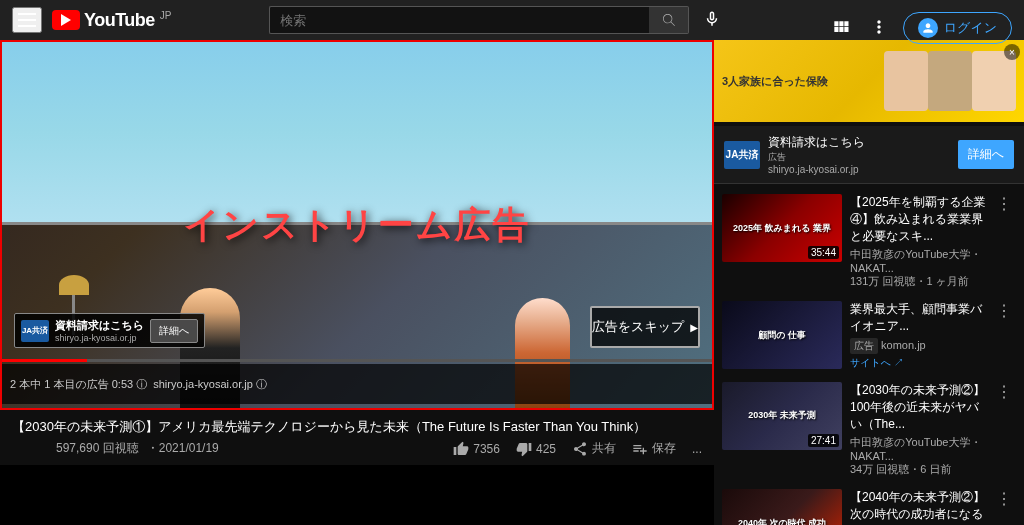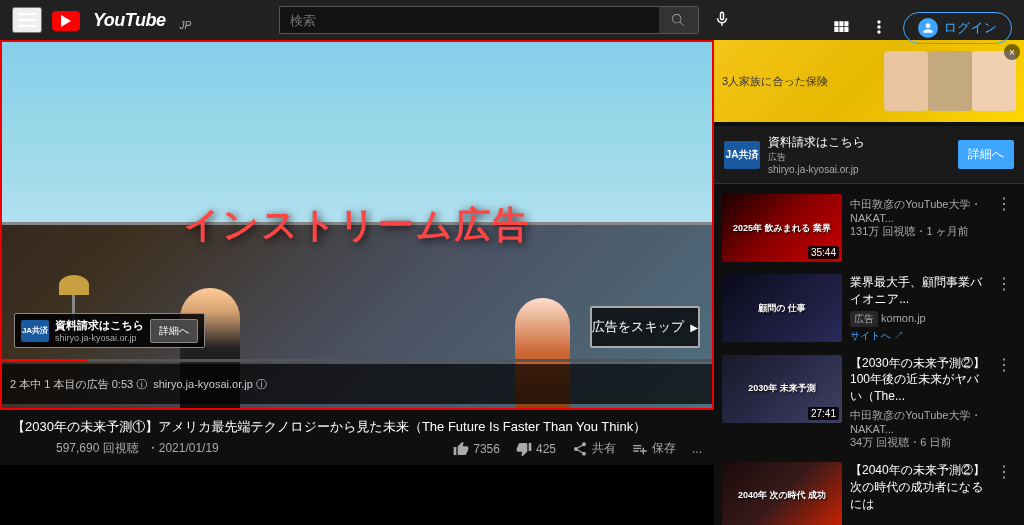--- a/index.html
+++ b/index.html
@@ -12,21 +12,21 @@
       display: flex;
       align-items: center;
       padding: 0 12px;
       gap: 8px;
       position: relative;
       z-index: 10;
     }
     .header-left { display: flex; align-items: center; gap: 10px; }
     .hamburger { display: flex; flex-direction: column; gap: 4px; cursor: pointer; padding: 4px; }
     .hamburger span { display: block; width: 18px; height: 2px; background: #fff; }
-    .logo-area { display: flex; align-items: flex-end; gap: 13px; font-style: italic; }
+    .logo-area { display: flex; align-items: flex-start; gap: 4px; }
     .yt-logo-icon { width: 28px; height: 20px; background: #ff0000; border-radius: 4px; display: flex; align-items: center; justify-content: center; }
     .yt-logo-icon::after { content: ''; border-left: 10px solid #fff; border-top: 6px solid transparent; border-bottom: 6px solid transparent; }
     .logo-text { color: #fff; font-size: 18px; font-weight: 700; letter-spacing: -0.5px; }
     .logo-jp { color: #aaa; font-size: 10px; vertical-align: super; margin-left: 1px; }
     .search-area { flex: 1; display: flex; align-items: center; justify-content: center; }
     .search-box { display: flex; align-items: center; width: 460px; justify-content: space-between; }
     .search-input { flex: 1; background: #121212; border: 1px solid #555; border-right: none; border-radius: 2px 0 0 2px; height: 28px; padding: 0 10px; color: #ccc; font-size: 13px; outline: none; }
     .search-btn { background: #333; border: 1px solid #555; border-left: none; border-radius: 0 2px 2px 0; height: 28px; width: 40px; display: flex; align-items: center; justify-content: center; cursor: pointer; }
     .search-btn svg { width: 16px; height: 16px; fill: #aaa; }
     .mic-btn { background: transparent; border: none; cursor: pointer; padding: 4px 8px; margin-left: 6px; }
@@ -66,21 +66,21 @@
 
     
     .sidebar { width: 310px; background: #0f0f0f; overflow-y: auto; overflow-x: hidden; padding: 0; }
     .sidebar::-webkit-scrollbar { width: 6px; }
     .sidebar::-webkit-scrollbar-thumb { background: #555; }
 
     
     .top-ad { position: relative; background: #f5c400; margin: 0 0 4px 0; height: 82px; overflow: hidden; display: flex; align-items: center; justify-content: center; }
     .top-ad-img { width: 100%; height: 100%; background: linear-gradient(135deg, #f5c518 0%, #e6b800 50%, #ffd700 100%); display: flex; align-items: center; justify-content: center; }
     .top-ad-content { display: flex; align-items: center; gap: 8px; padding: 8px; width: 100%; }
-    .top-ad-text { font-size: 11px; color: #333; font-weight: 400; flex: 1; }
+    .top-ad-text { font-size: 11px; color: #333; font-weight: 700; flex: 1; }
     .top-ad-people { display: flex; gap: -4px; }
     .person-circle { width: 44px; height: 60px; border-radius: 4px; overflow: hidden; }
     .person1 { background: #e8c4a0; }
     .person2 { background: #c4a87e; }
     .person3 { background: #f0d0b0; }
     .ad-close { position: absolute; top: 4px; right: 4px; width: 16px; height: 16px; background: rgba(0,0,0,0.5); border-radius: 50%; display: flex; align-items: center; justify-content: center; cursor: pointer; font-size: 10px; color: #fff; }
 
     
     .ja-ad-card { background: #1a1a1a; padding: 8px 10px; display: flex; align-items: center; gap: 8px; margin-bottom: 4px; border-bottom: 1px solid #333; }
     .ja-logo-large { width: 36px; height: 28px; background: #1a5aa0; border-radius: 2px; display: flex; align-items: center; justify-content: center; font-size: 10px; font-weight: 700; color: #fff; flex-shrink: 0; }
@@ -280,20 +280,21 @@
 
     <div class="sidebar-item">
       <div class="thumb">
         <div class="thumb-img thumb-1"></div>
         <div class="thumb-text">2025年
 飲みまれる
 業界</div>
         <div class="thumb-duration">35:44</div>
       </div>
       <div class="sidebar-item-info">
+        <div class="sidebar-item-title">【2025年を制覇する企業④】飲み込まれる業業界と必要なスキ...</div>
         <div class="sidebar-item-channel">中田敦彦のYouTube大学・NAKAT...</div>
         <div class="sidebar-item-meta">131万 回視聴・1 ヶ月前</div>
       </div>
       <div class="sidebar-item-more">
           <span>⋮</span>
         </div>
     </div>
 
     <div class="sidebar-item">
       <div class="thumb">

